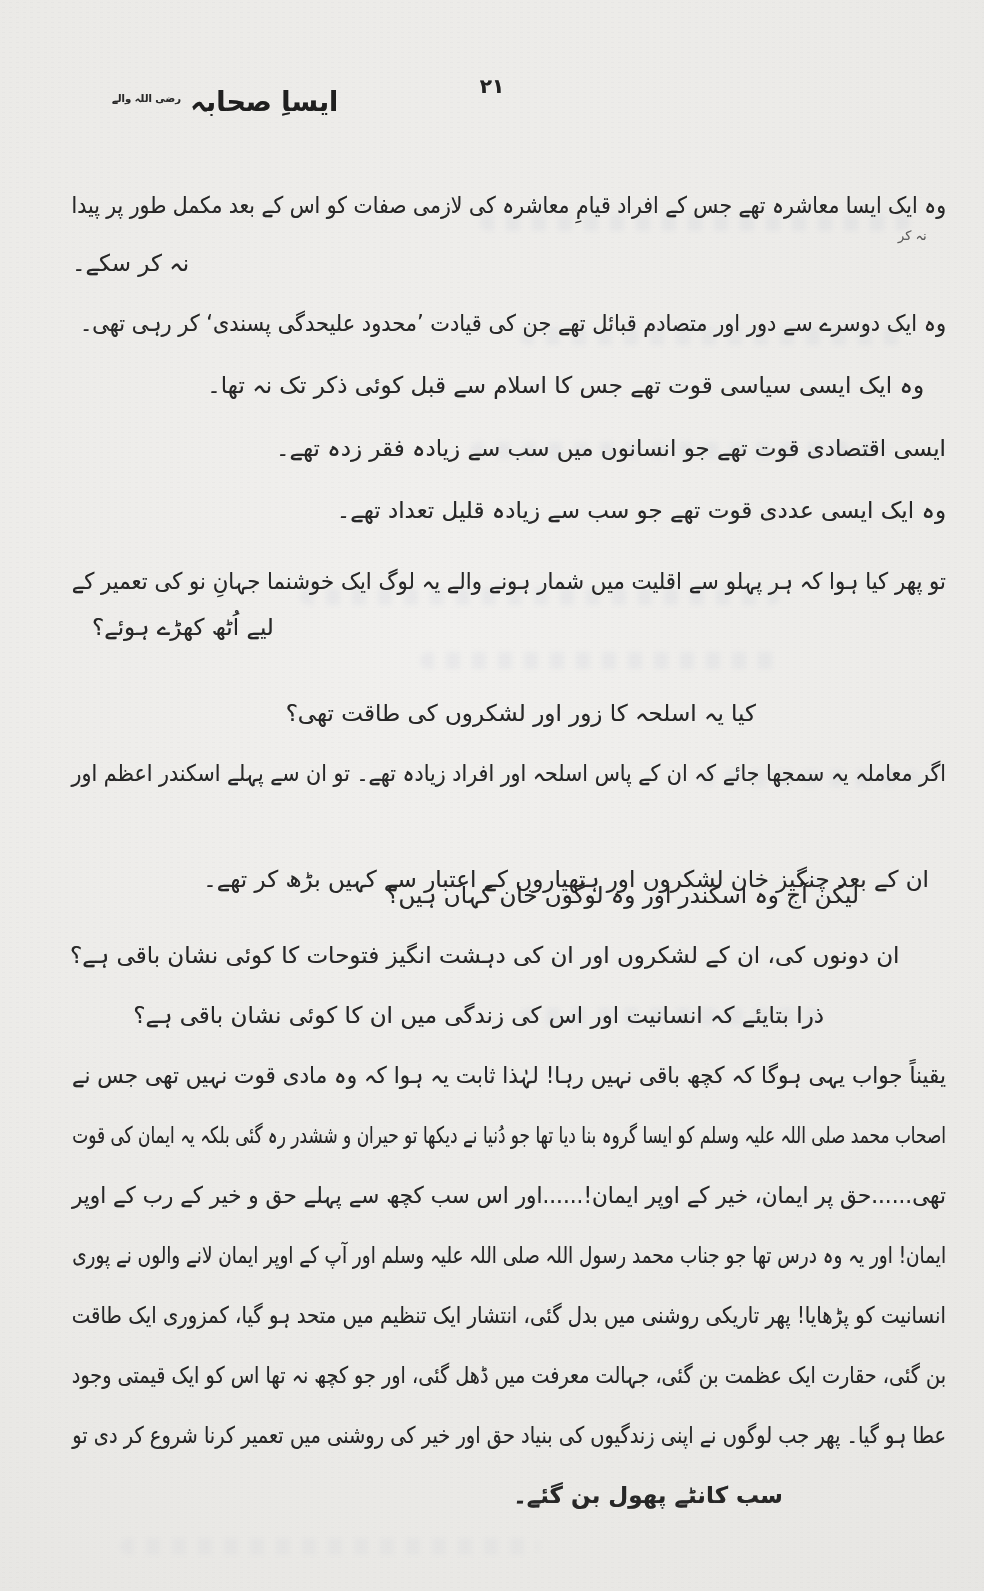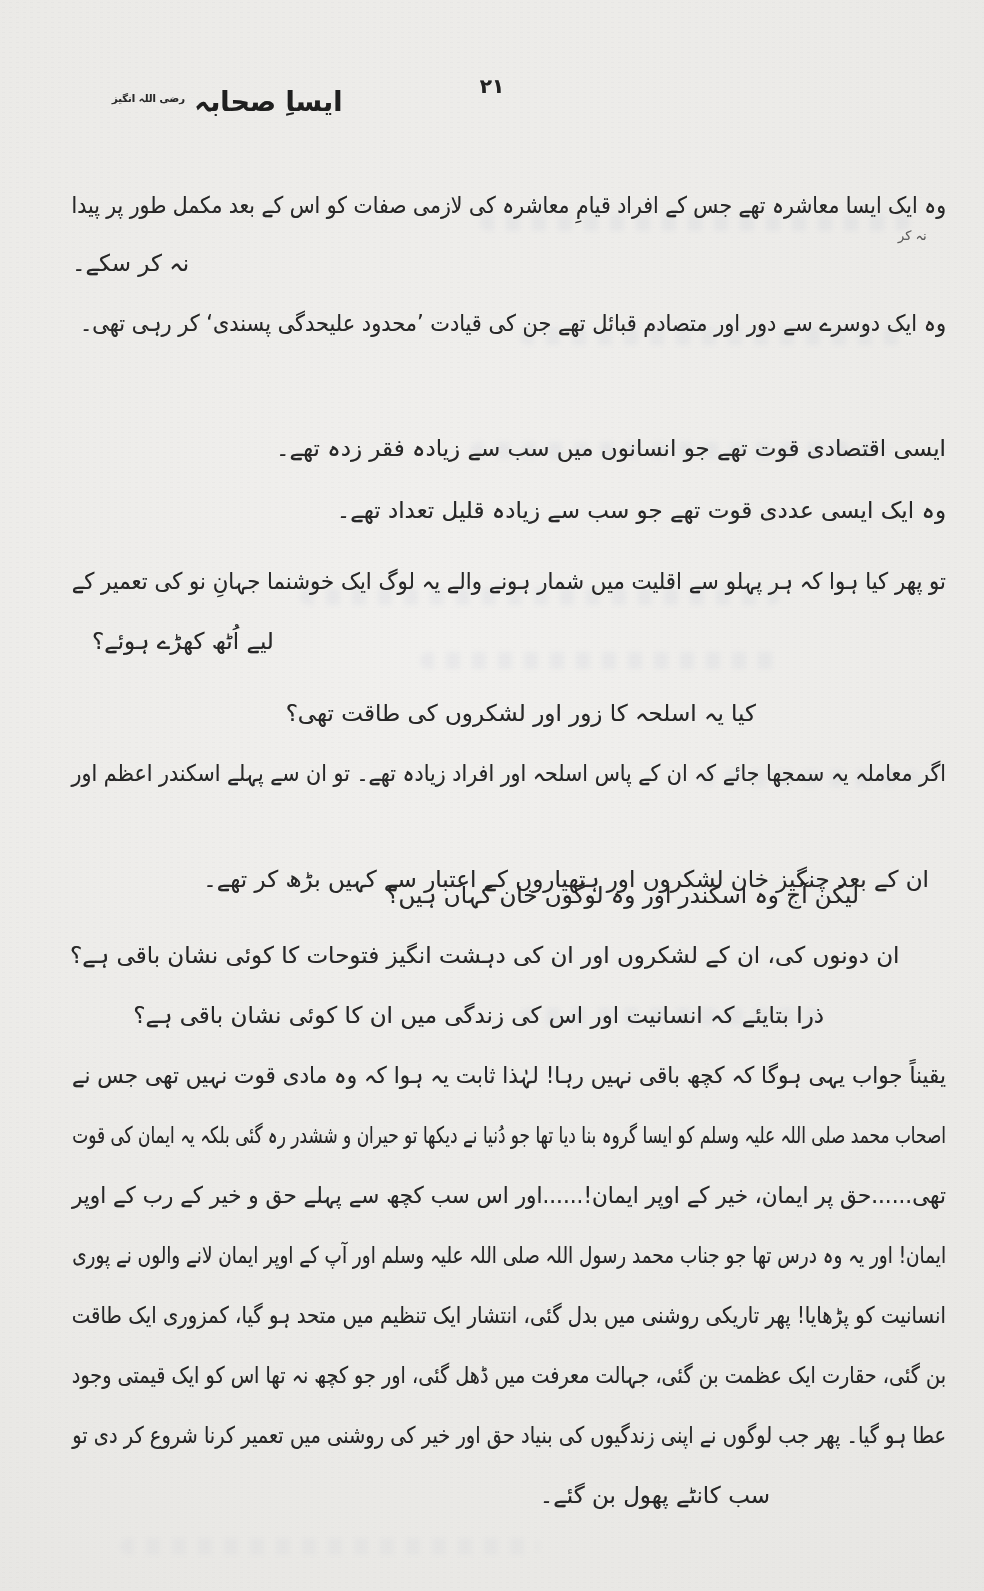--- a/index.html
+++ b/index.html
@@ -76,40 +76,41 @@
   <div class="ghost" style="left:520px;top:328px;width:390px;"></div>
   <div class="ghost" style="left:470px;top:442px;width:420px;"></div>
   <div class="ghost" style="left:300px;top:588px;width:480px;"></div>
   <div class="ghost" style="left:420px;top:652px;width:360px;"></div>
   <div class="ghost" style="left:700px;top:770px;width:220px;"></div>
   <div class="ghost" style="left:520px;top:1008px;width:300px;"></div>
   <div class="ghost" style="left:120px;top:1538px;width:420px;opacity:.35;"></div>
 
   <div class="header-title">
     <span>ایساِ صحابہ</span>
-    <span class="honorific">رضی اللہ انگیز</span>
+    <span class="honorific">رضی اللہ والے</span>
   </div>
   <div class="page-number">۲۱</div>
 
   <div class="margin-note">نہ کر</div>
 
   <div class="line fit" style="top: 182px; transform-origin: right center; transform: scaleX(0.88731);">وہ ایک ایسا معاشرہ تھے جس کے افراد قیامِ معاشرہ کی لازمی صفات کو اس کے بعد مکمل طور پر پیدا</div>
   <div class="line" style="top:240px;left:72px;">نہ کر سکے۔</div>
   <div class="line fit" style="top: 300px; left: 80px; transform-origin: right center; transform: scaleX(0.908709);">وہ ایک دوسرے سے دور اور متصادم قبائل تھے جن کی قیادت ’محدود علیحدگی پسندی‘ کر رہی تھی۔</div>
+  <div class="line" style="top:362px;right:60px;">وہ ایک ایسی سیاسی قوت تھے جس کا اسلام سے قبل کوئی ذکر تک نہ تھا۔</div>
   <div class="line" style="top:425px;right:38px;">ایسی اقتصادی قوت تھے جو انسانوں میں سب سے زیادہ فقر زدہ تھے۔</div>
   <div class="line" style="top:487px;right:38px;margin-left:32px;">وہ ایک ایسی عددی قوت تھے جو سب سے زیادہ قلیل تعداد تھے۔</div>
   <div class="line fit" style="top: 558px; transform-origin: right center; transform: scaleX(0.92389);">تو پھر کیا ہوا کہ ہر پہلو سے اقلیت میں شمار ہونے والے یہ لوگ ایک خوشنما جہانِ نو کی تعمیر کے</div>
-  <div class="line" style="top:618px;left:92px;">لیے اُٹھ کھڑے ہوئے؟</div>
+  <div class="line" style="top:604px;left:92px;">لیے اُٹھ کھڑے ہوئے؟</div>
   <div class="line" style="top:690px;right:228px;">کیا یہ اسلحہ کا زور اور لشکروں کی طاقت تھی؟</div>
   <div class="line fit" style="top: 750px; transform-origin: right center; transform: scaleX(0.89641);">اگر معاملہ یہ سمجھا جائے کہ ان کے پاس اسلحہ اور افراد زیادہ تھے۔ تو ان سے پہلے اسکندر اعظم اور</div>
   <div class="line" style="top:856px;right:55px;">ان کے بعد چنگیز خان لشکروں اور ہتھیاروں کے اعتبار سے کہیں بڑھ کر تھے۔</div>
   <div class="line" style="top:872px;right:125px;">لیکن آج وہ اسکندر اور وہ لوگوں خان کہاں ہیں؟</div>
   <div class="line" style="top:932px;left:70px;right:auto;">ان دونوں کی، ان کے لشکروں اور ان کی دہشت انگیز فتوحات کا کوئی نشان باقی ہے؟</div>
   <div class="line" style="top:992px;right:160px;">ذرا بتایئے کہ انسانیت اور اس کی زندگی میں ان کا کوئی نشان باقی ہے؟</div>
   <div class="line fit" style="top: 1052px; transform-origin: right center; transform: scaleX(0.936763);">یقیناً جواب یہی ہوگا کہ کچھ باقی نہیں رہا! لہٰذا ثابت یہ ہوا کہ وہ مادی قوت نہیں تھی جس نے</div>
   <div class="line fit" style="top: 1112px; transform-origin: right center; transform: scaleX(0.73631);">اصحاب محمد صلی اللہ علیہ وسلم کو ایسا گروہ بنا دیا تھا جو دُنیا نے دیکھا تو حیران و ششدر رہ گئی بلکہ یہ ایمان کی قوت</div>
   <div class="line fit" style="top: 1172px; transform-origin: right center; transform: scaleX(0.934759);">تھی......حق پر ایمان، خیر کے اوپر ایمان!......اور اس سب کچھ سے پہلے حق و خیر کے رب کے اوپر</div>
   <div class="line fit" style="top: 1232px; transform-origin: right center; transform: scaleX(0.799634);">ایمان! اور یہ وہ درس تھا جو جناب محمد رسول اللہ صلی اللہ علیہ وسلم اور آپ کے اوپر ایمان لانے والوں نے پوری</div>
   <div class="line fit" style="top: 1292px; transform-origin: right center; transform: scaleX(0.853516);">انسانیت کو پڑھایا! پھر تاریکی روشنی میں بدل گئی، انتشار ایک تنظیم میں متحد ہو گیا، کمزوری ایک طاقت</div>
   <div class="line fit" style="top: 1352px; transform-origin: right center; transform: scaleX(0.834766);">بن گئی، حقارت ایک عظمت بن گئی، جہالت معرفت میں ڈھل گئی، اور جو کچھ نہ تھا اس کو ایک قیمتی وجود</div>
   <div class="line fit" style="top: 1412px; transform-origin: right center; transform: scaleX(0.842816);">عطا ہو گیا۔ پھر جب لوگوں نے اپنی زندگیوں کی بنیاد حق اور خیر کی روشنی میں تعمیر کرنا شروع کر دی تو</div>
-  <div class="line" style="top:1472px;right:214px;">سب کانٹے پھول بن گئے۔</div>
+  <div class="line" style="top:1472px;right:201px;font-weight:bold;">سب کانٹے پھول بن گئے۔</div>
 </div>
 
 </body></html>

